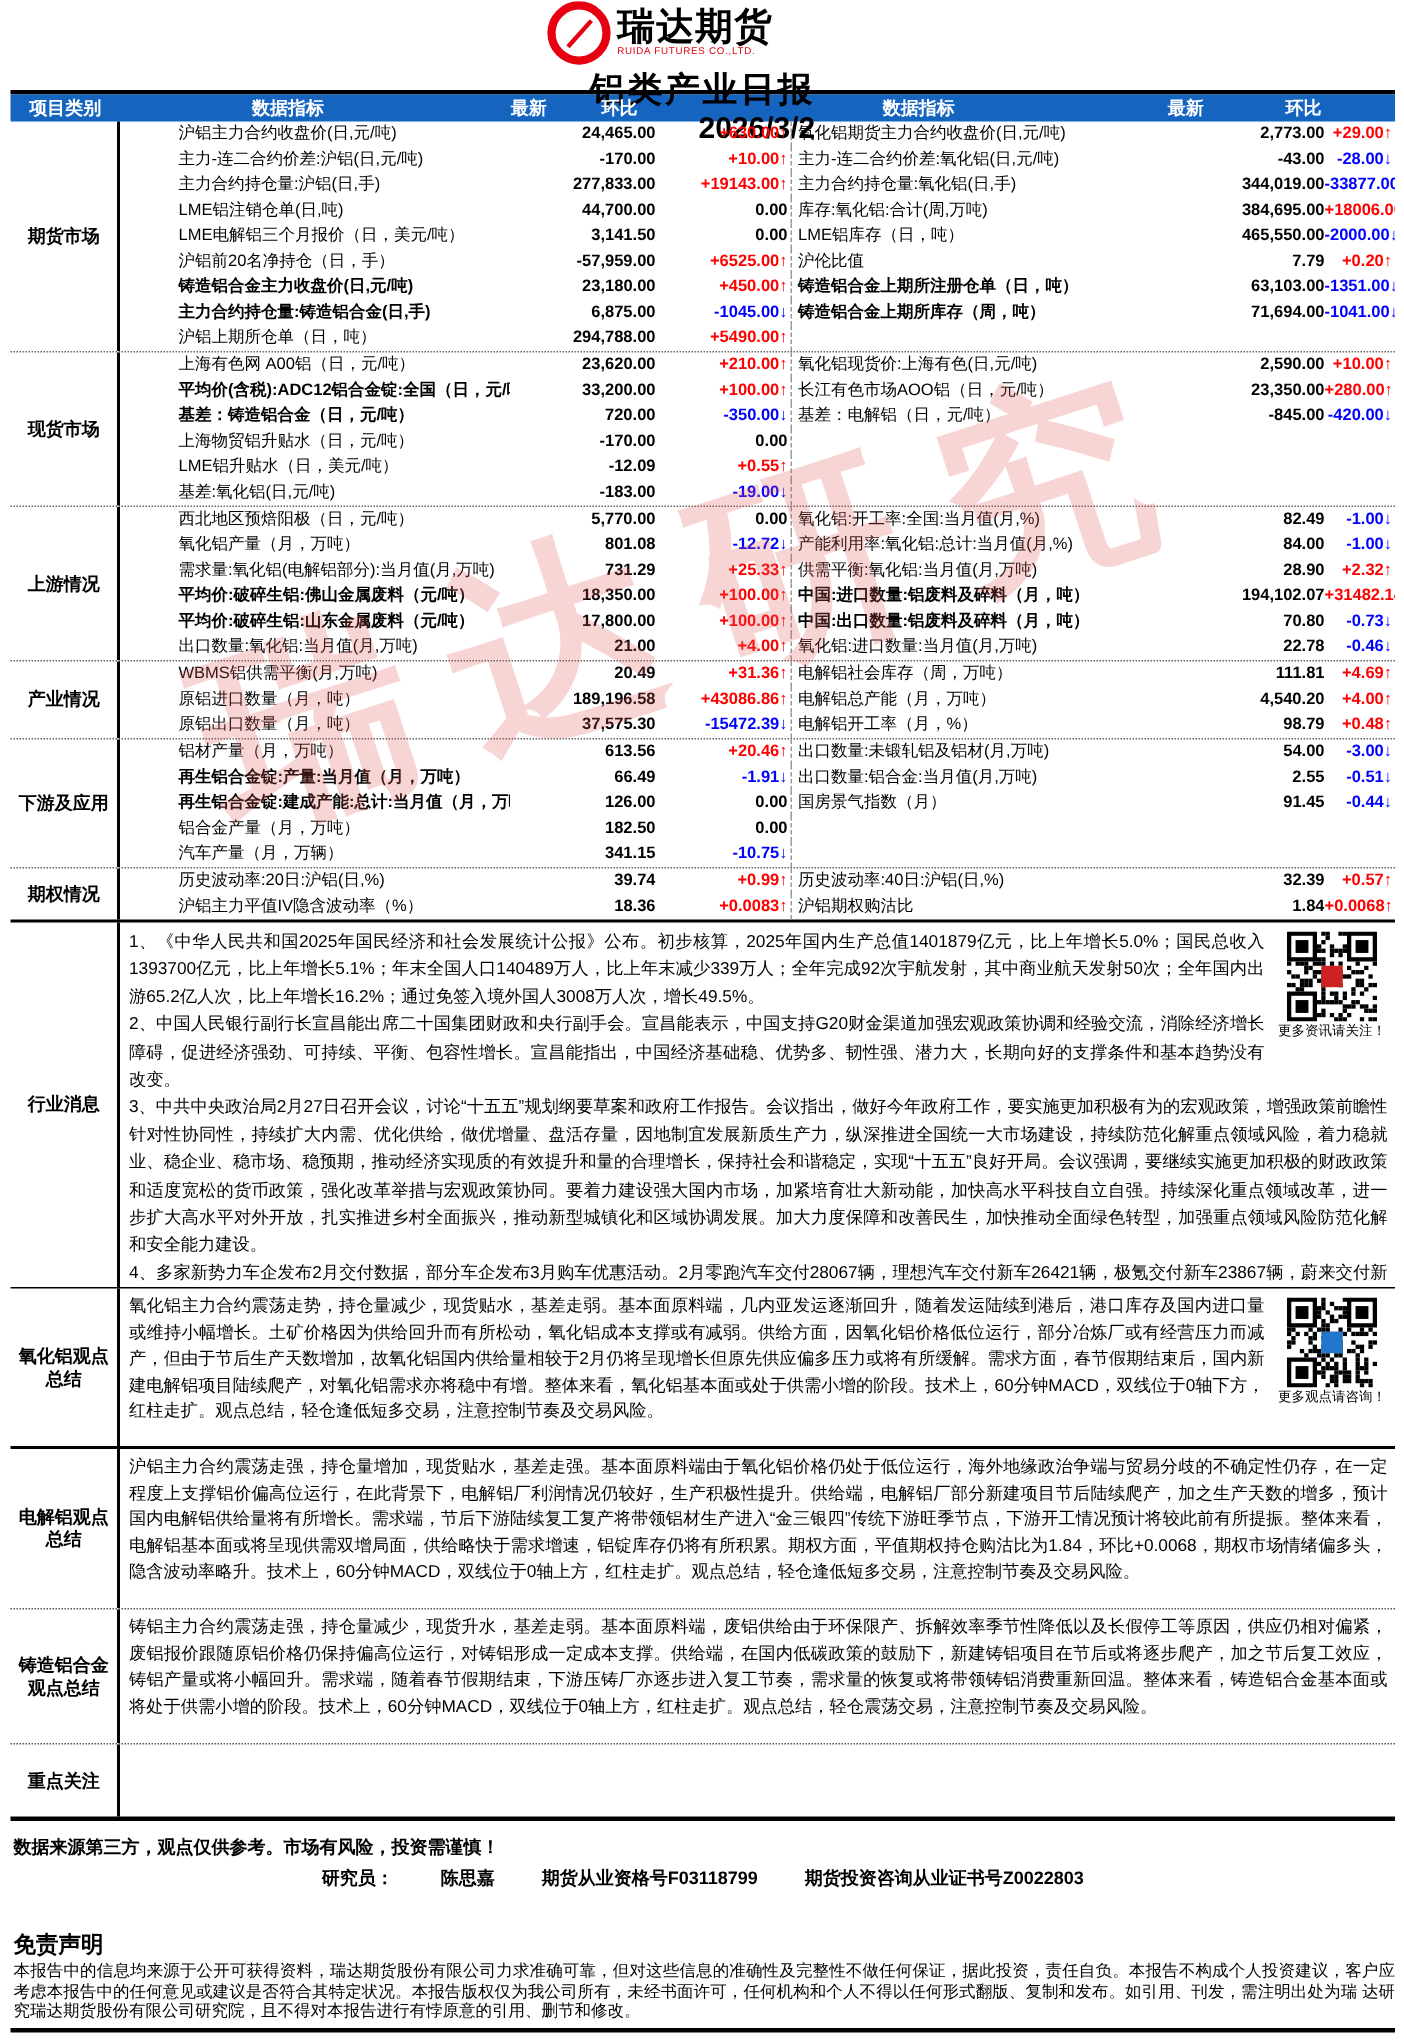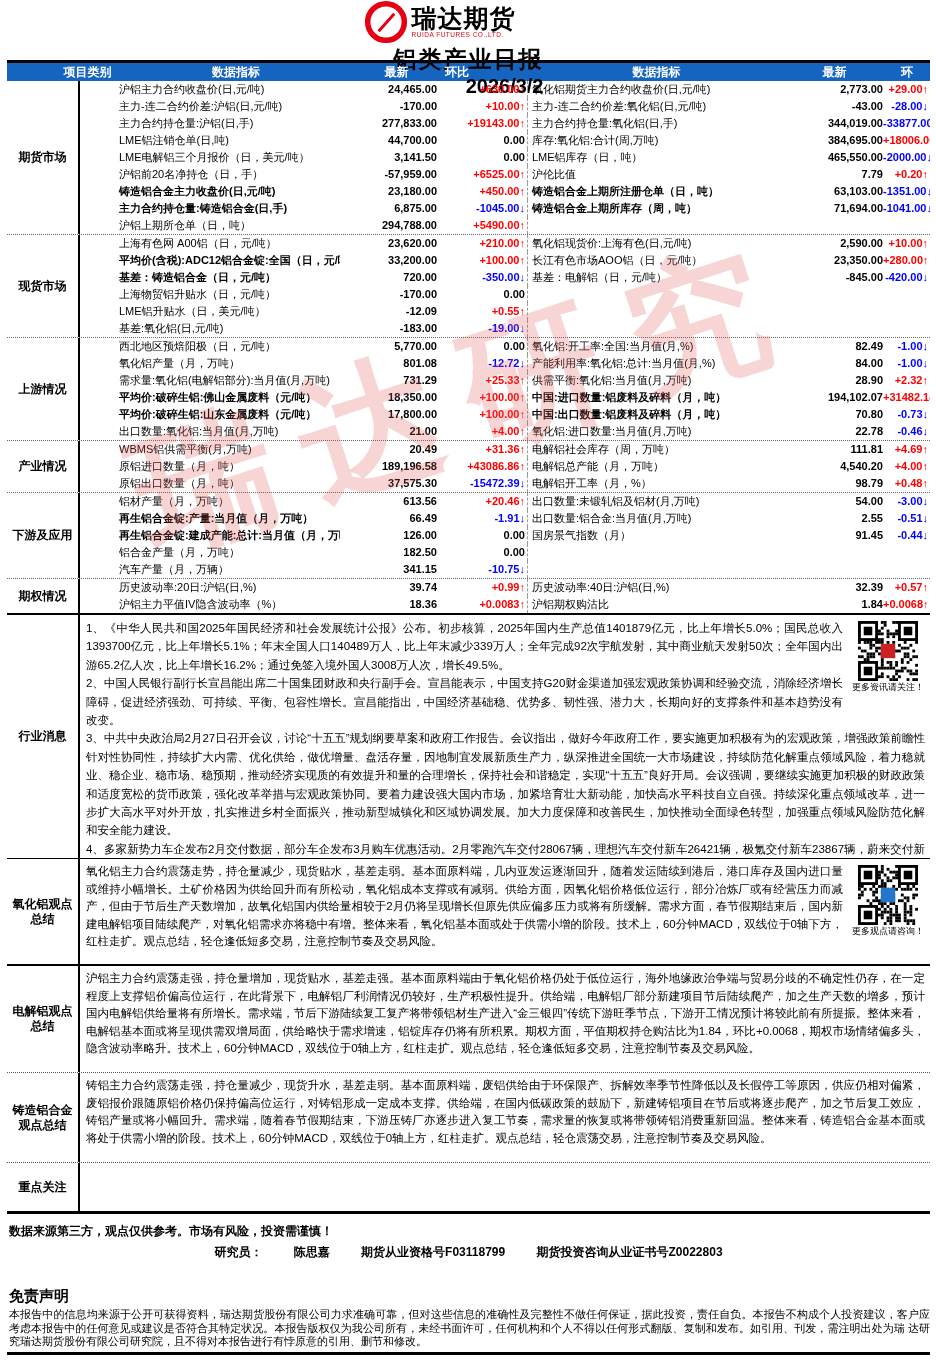--- a/index.html
+++ b/index.html
@@ -12,21 +12,21 @@
   .logo-txt{margin-left:4px;}
   .logo-cn{font-size:25px;font-weight:bold;letter-spacing:1px;line-height:25px;}
   .logo-en{font-size:6.5px;color:#e60012;letter-spacing:.5px;}
   .title{flex:1;text-align:right;font-size:23px;font-weight:bold;letter-spacing:2px;}
   .date{width:150px;text-align:right;font-size:20px;font-weight:bold;}
   
   .tbl{border-top:3px solid #000;border-bottom:3px solid #000;}
   .thead{display:flex;height:18px;line-height:18px;background:#1565c0;color:#fff;
          font-size:12px;font-weight:bold;}
   .th{text-align:center;}
-  .cat{flex:0 0 73px;margin-left:44px;}
+  .cat{flex:0 0 73px;}
   .cn{flex:0 0 224px;}
   .cv{flex:0 0 97px;}
   .cc{flex:0 0 90px;}
   .rn{flex:0 0 223px;}
   .rv{flex:0 0 133px;}
   .rc{flex:1;}
   .th.cc,.th.rc{text-align:left;padding-right:10px;}
   .sec{display:flex;border-bottom:1px dotted #666;}
   .sec:last-child{border-bottom:2px solid #000;}
   .sec-label{flex:0 0 73px;border-right:2px solid #000;display:flex;align-items:center;

